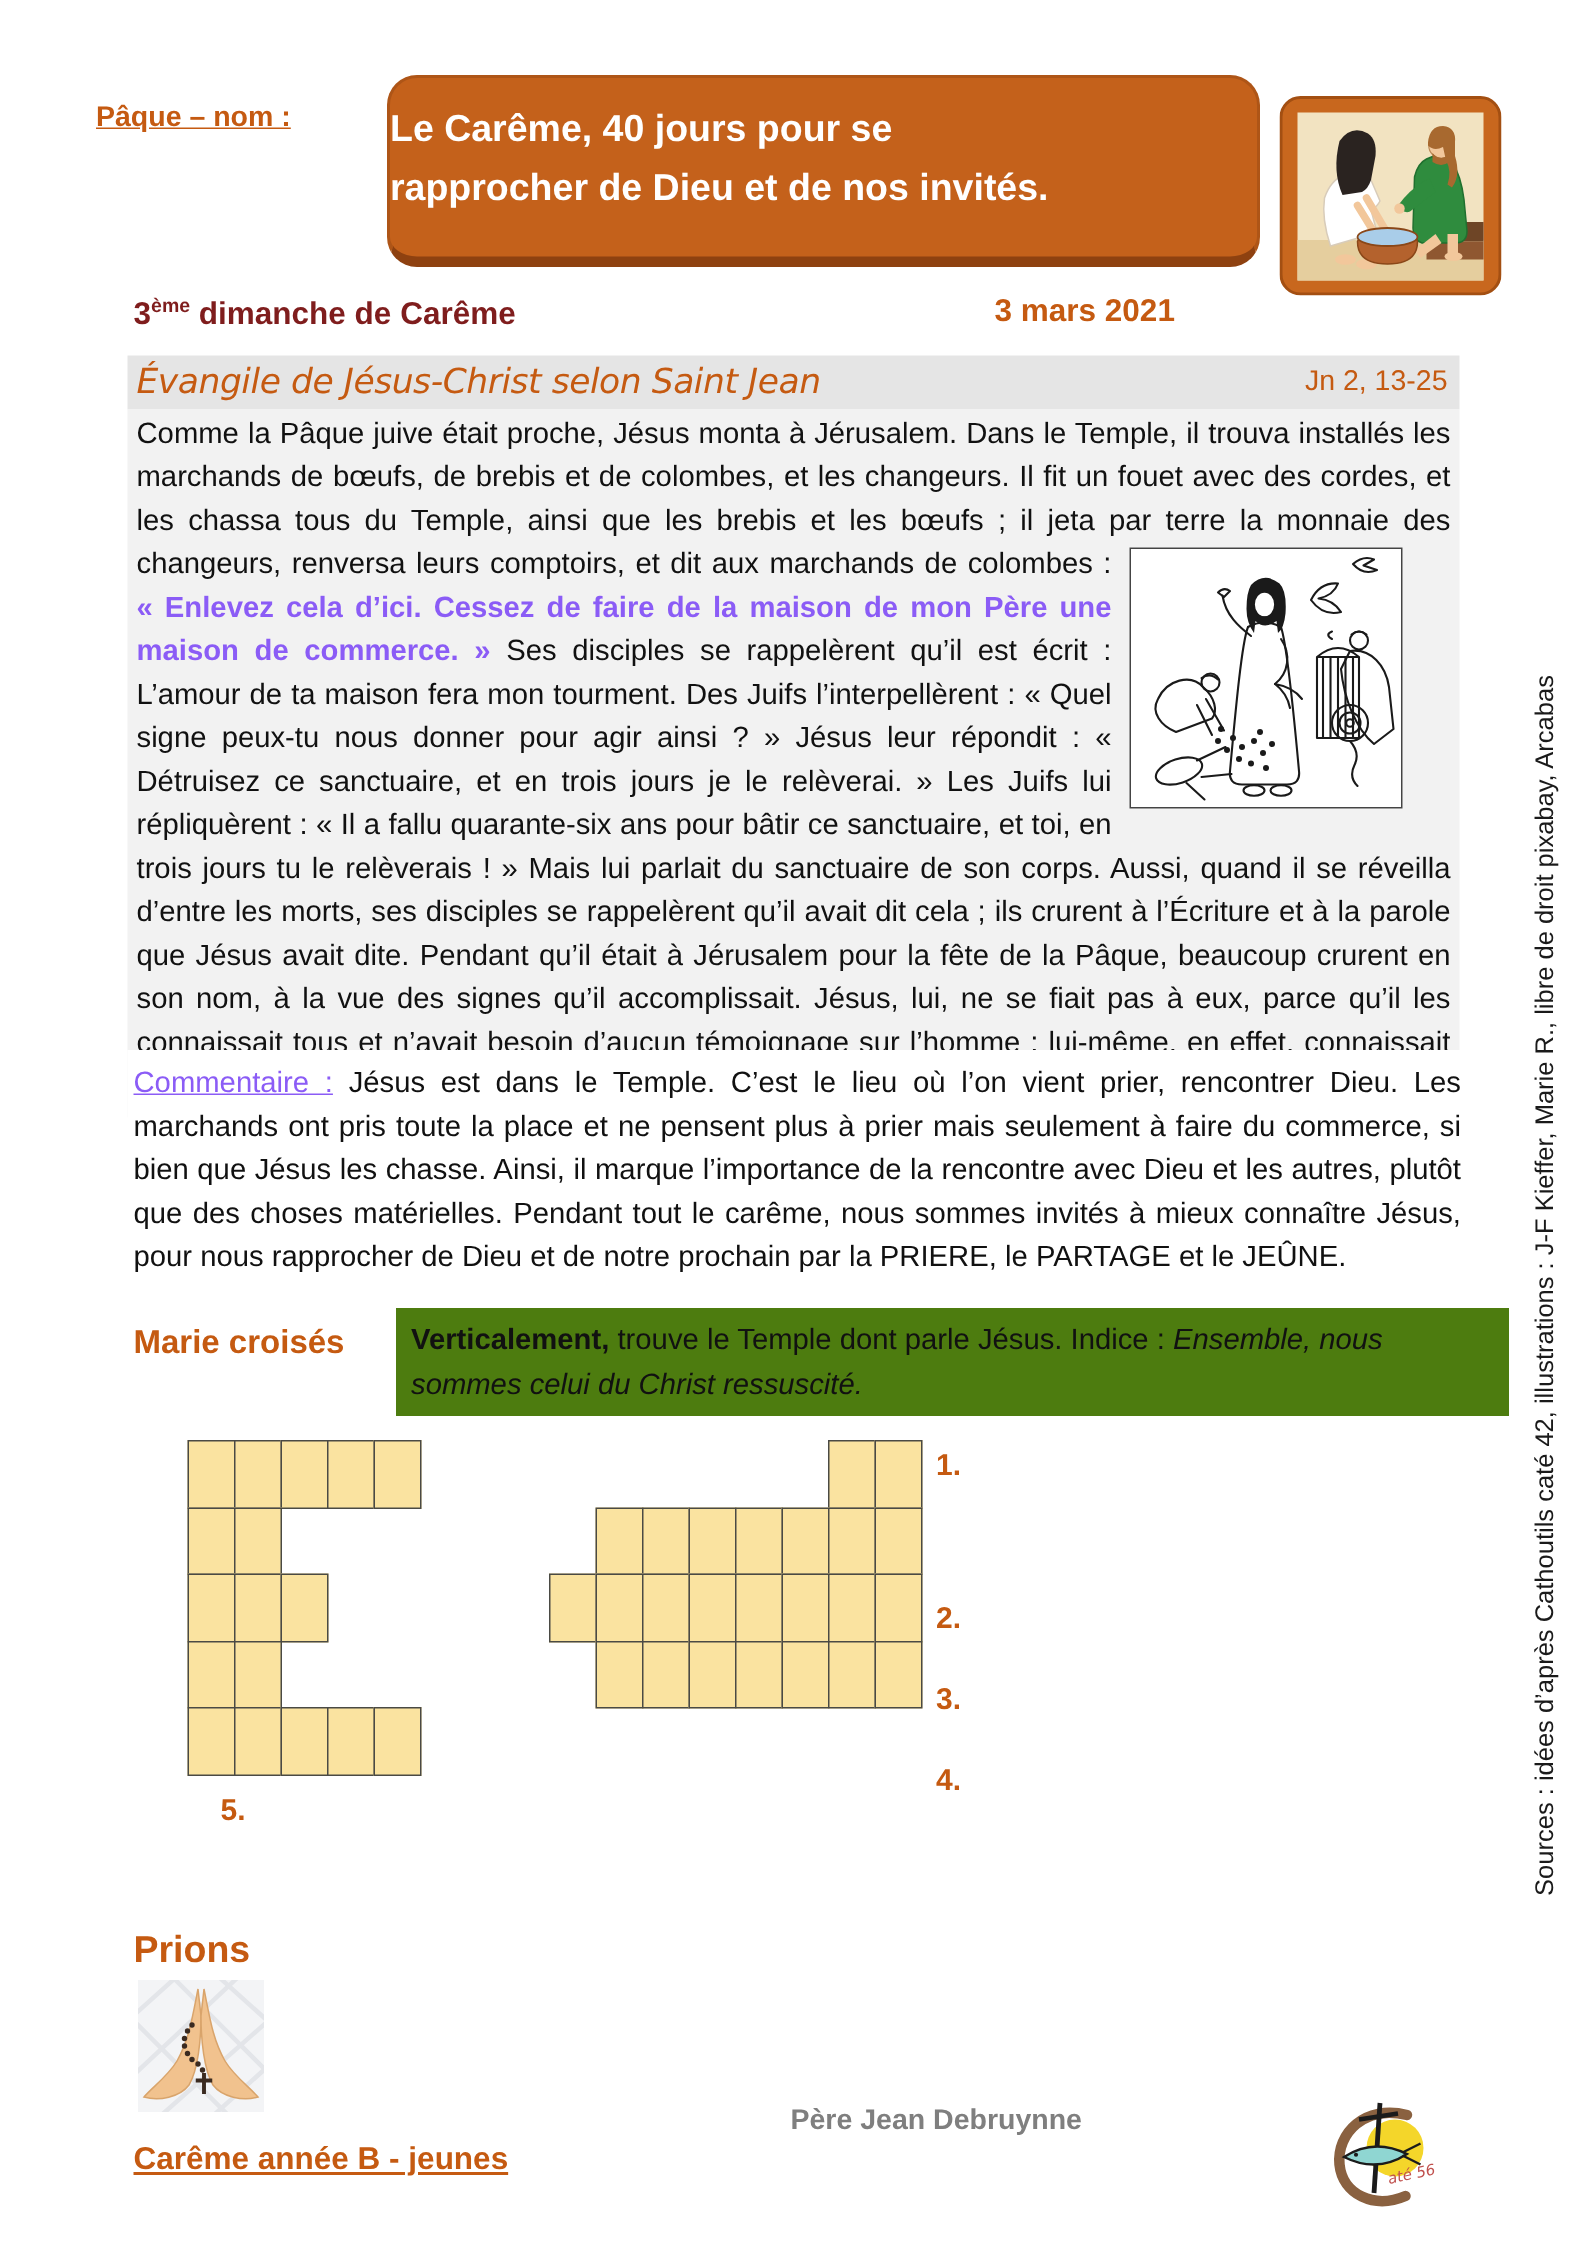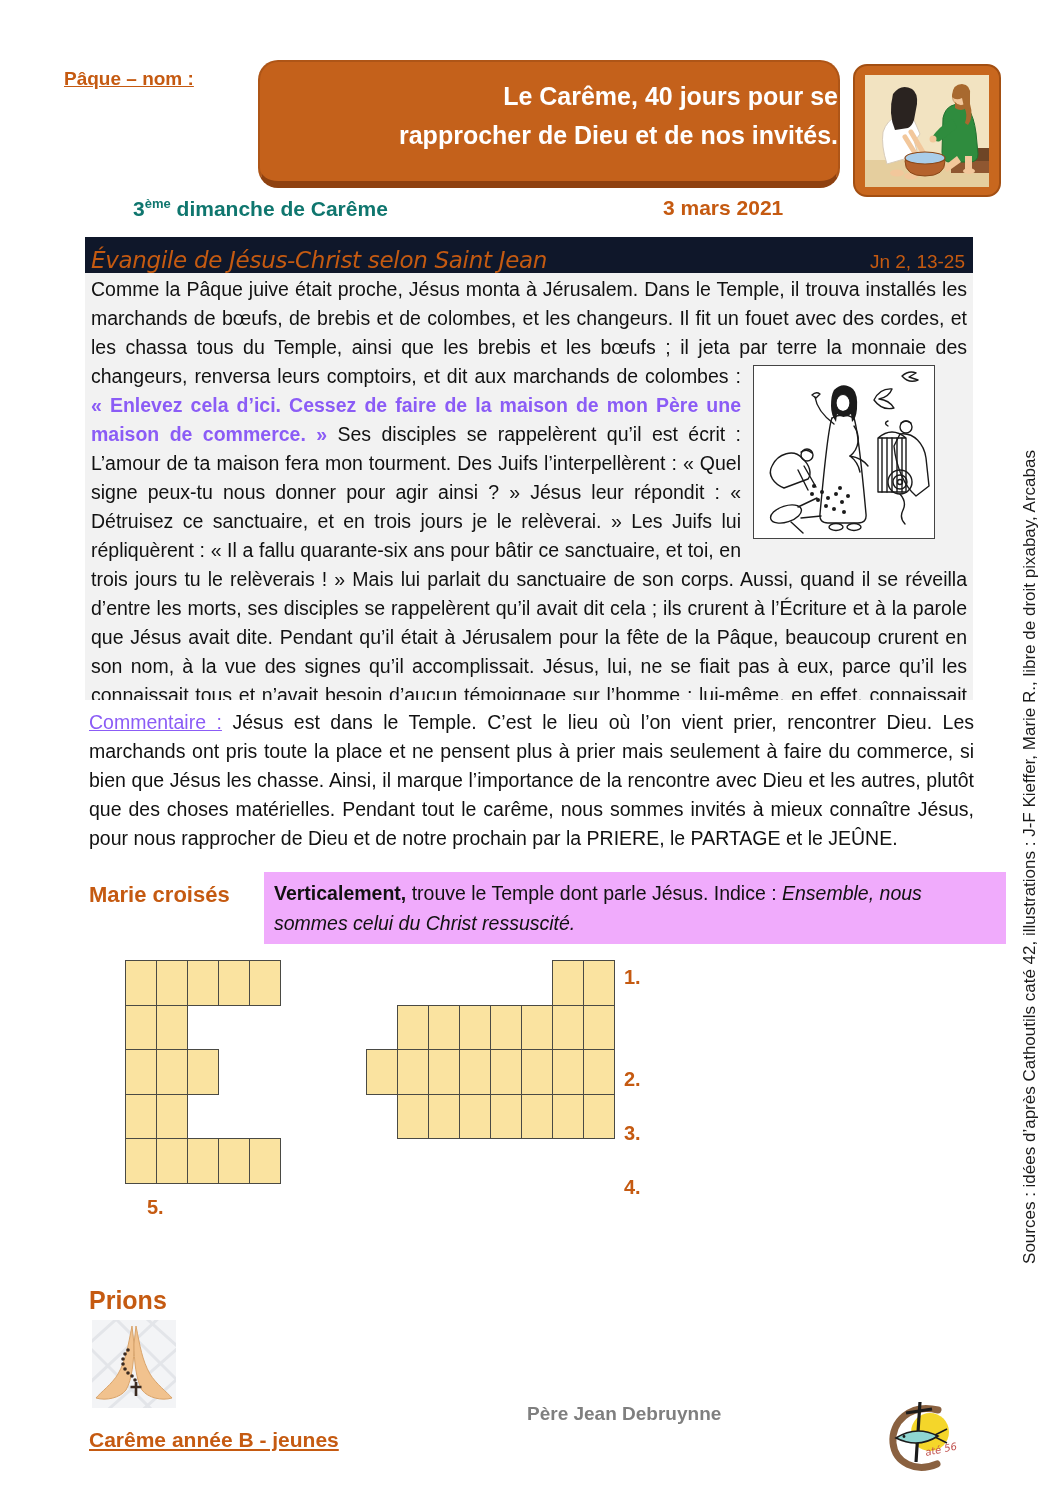--- a/index.html
+++ b/index.html
@@ -4,47 +4,47 @@
 <style>
   html,body { margin:0; padding:0; background:#ffffff; }
   #page {
     position:relative; width:1058px; height:1497px; background:#ffffff;
     font-family:"Liberation Sans", sans-serif; overflow:hidden;
   }
   .abs { position:absolute; }
   
   .prenom { left:64px; top:68px; font-size:19px; font-weight:bold; color:#C55A11;
             text-decoration:underline; }
-  .banner { left:258px; top:60px; width:578px; height:104px; background:#C4611B;
+  .banner { left:258px; top:50px; width:578px; height:104px; background:#C4611B;
             border:2px solid #AE5517; border-bottom:7px solid #8E4110; border-radius:20px;
             color:#ffffff; font-weight:bold; font-size:25px; line-height:39px;
-            text-align:right; padding-top:15px; box-sizing:content-box; }
+            text-align:left; padding-top:15px; box-sizing:content-box; }
   .washfeet { left:853px; top:64px; }
-  .sunday { left:89px; top:196px; font-size:21px; font-weight:bold; color:#0f766e;margin-left:44px; }
+  .sunday { left:89px; top:196px; font-size:21px; font-weight:bold; color:#7f1d1d; }
   .sunday sup { font-size:13px; }
   .date { left:663px; top:196px; font-size:21px; font-weight:bold; color:#C55A11; }
   
-  .gospel-title-bar { left:85px; top:237px; width:888px; height:36px; background:#0f172a;
-            display:flex; justify-content:space-between; align-items:flex-end; }
+  .gospel-title-bar { left:85px; top:237px; width:888px; height:36px; background:#e5e5e5;
+            display:flex; justify-content:space-between; align-items:center; }
   .gospel-title { font-style:italic; font-size:23px; color:#C55A11; padding-left:6px;
             letter-spacing:-0.3px; font-family:"DejaVu Sans", sans-serif; }
   .gospel-ref { font-size:19px; color:#C55A11; padding-right:8px; }
   .gospel-text { left:85px; top:273px; width:888px; background:#F2F2F2;
             font-size:19.5px; line-height:29px; color:#111; text-align:justify;
             padding:2px 6px 6px 6px; box-sizing:border-box; }
   .gospel-quote { color:#8b5cf6; font-weight:bold; }
   .float-illus { float:right; width:180px; height:172px; margin:3px 32px 4px 12px;
             background:#ffffff; border:1px solid #444; }
   
   .commentary { left:85px; top:700px; width:893px; background:#ffffff; font-size:19.5px;
             line-height:29px; color:#111; text-align:justify; padding:8px 4px; box-sizing:border-box; }
   .commentary-label { color:#8b5cf6; text-decoration:underline; }
   
   .mots-croises { left:89px; top:882px; font-size:22px; font-weight:bold; color:#C55A11; }
-  .instruction { left:264px; top:872px; width:742px; background:#f0abfc; font-size:19.5px;
+  .instruction { left:264px; top:872px; width:742px; background:#4d7c0f; font-size:19.5px;
             line-height:30px; color:#111; padding:6px 10px; box-sizing:border-box; }
   .instr-bold { font-weight:bold; }
   .instr-italic { font-style:italic; }
   .cw-cell { position:absolute; background:#FAE3A0; border:1px solid #4A4A44;
             box-sizing:border-box; }
   .cw-num { position:absolute; font-size:20px; font-weight:bold; color:#C55A11; }
   
   .prions { left:89px; top:1286px; font-size:25px; font-weight:bold; color:#C55A11; }
   .hands { left:92px; top:1320px; }
   .author { left:527px; top:1403px; font-size:19px; font-weight:bold; color:#7F7F7F; }

